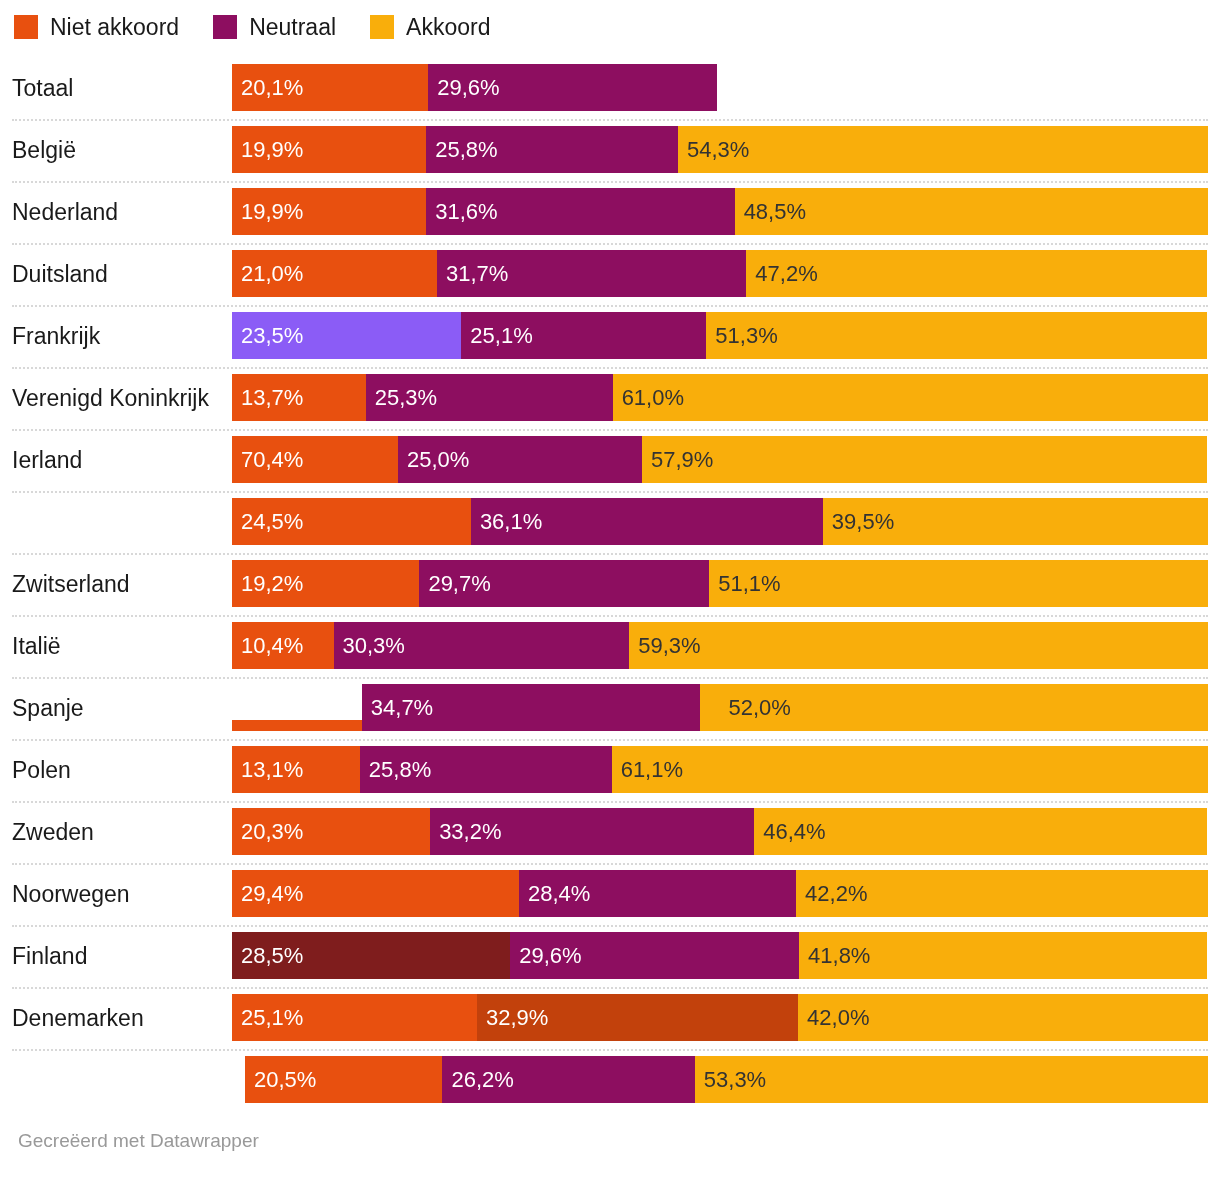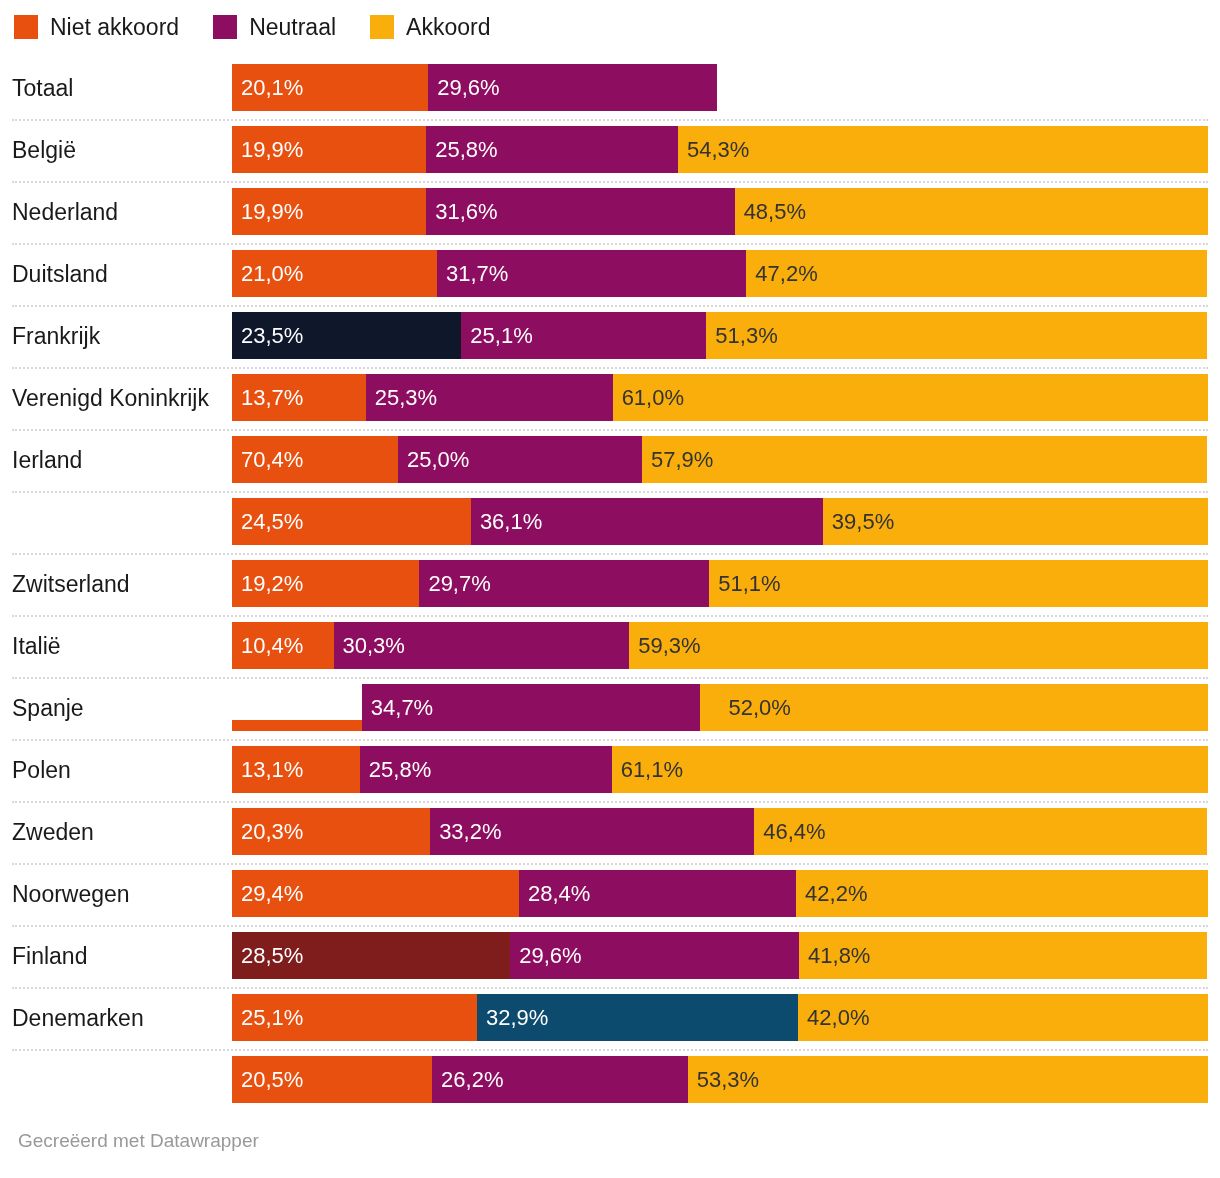--- a/index.html
+++ b/index.html
@@ -173,21 +173,21 @@
         <div class="bar">
           <div class="seg seg-disagree" style="width: 21%; background: rgb(232, 80, 15);">21,0%</div>
           <div class="seg seg-neutral" style="width: 31.7%; background: rgb(141, 14, 96);">31,7%</div>
           <div class="seg seg-agree" style="width: 47.2%; background: rgb(249, 174, 11);">47,2%</div>
         </div>
       </div>
       <div class="row">
         <div class="row-sep"></div>
         <div class="row-label">Frankrijk</div>
         <div class="bar">
-          <div class="seg seg-disagree" style="width: 23.5%; background: #0f172a;">23,5%</div>
+          <div class="seg seg-disagree" style="width: 23.5%; background: #8b5cf6;">23,5%</div>
           <div class="seg seg-neutral" style="width: 25.1%; background: rgb(141, 14, 96);">25,1%</div>
           <div class="seg seg-agree" style="width: 51.3%; background: rgb(249, 174, 11);">51,3%</div>
         </div>
       </div>
       <div class="row">
         <div class="row-sep"></div>
         <div class="row-label">Verenigd Koninkrijk</div>
         <div class="bar">
           <div class="seg seg-disagree" style="width: 13.7%; background: rgb(232, 80, 15);">13,7%</div>
           <div class="seg seg-neutral" style="width: 25.3%; background: rgb(141, 14, 96);">25,3%</div>
@@ -272,28 +272,28 @@
           <div class="seg seg-disagree" style="width: 28.5%; background: #7f1d1d;">28,5%</div>
           <div class="seg seg-neutral" style="width: 29.6%; background: rgb(141, 14, 96);">29,6%</div>
           <div class="seg seg-agree" style="width: 41.8%; background: rgb(249, 174, 11);">41,8%</div>
         </div>
       </div>
       <div class="row">
         <div class="row-sep"></div>
         <div class="row-label">Denemarken</div>
         <div class="bar">
           <div class="seg seg-disagree" style="width: 25.1%; background: rgb(232, 80, 15);">25,1%</div>
-          <div class="seg seg-neutral" style="width: 32.9%; background: #0c4a6e;">32,9%</div>
+          <div class="seg seg-neutral" style="width: 32.9%; background: #c2410c;">32,9%</div>
           <div class="seg seg-agree" style="width: 42%; background: rgb(249, 174, 11);">42,0%</div>
         </div>
       </div>
       <div class="row">
         <div class="row-sep"></div>
         <div class="bar">
-          <div class="seg seg-disagree" style="width: 20.5%; background: rgb(232, 80, 15);">20,5%</div>
+          <div class="seg seg-disagree" style="width: 20.5%; background: rgb(232, 80, 15); margin-left: 13px;">20,5%</div>
           <div class="seg seg-neutral" style="width: 26.2%; background: rgb(141, 14, 96);">26,2%</div>
           <div class="seg seg-agree" style="width: 53.3%; background: rgb(249, 174, 11);">53,3%</div>
         </div>
       </div>
     </div>
 
   <div class="footer">Gecreëerd met Datawrapper</div>
 
 </div>
 

